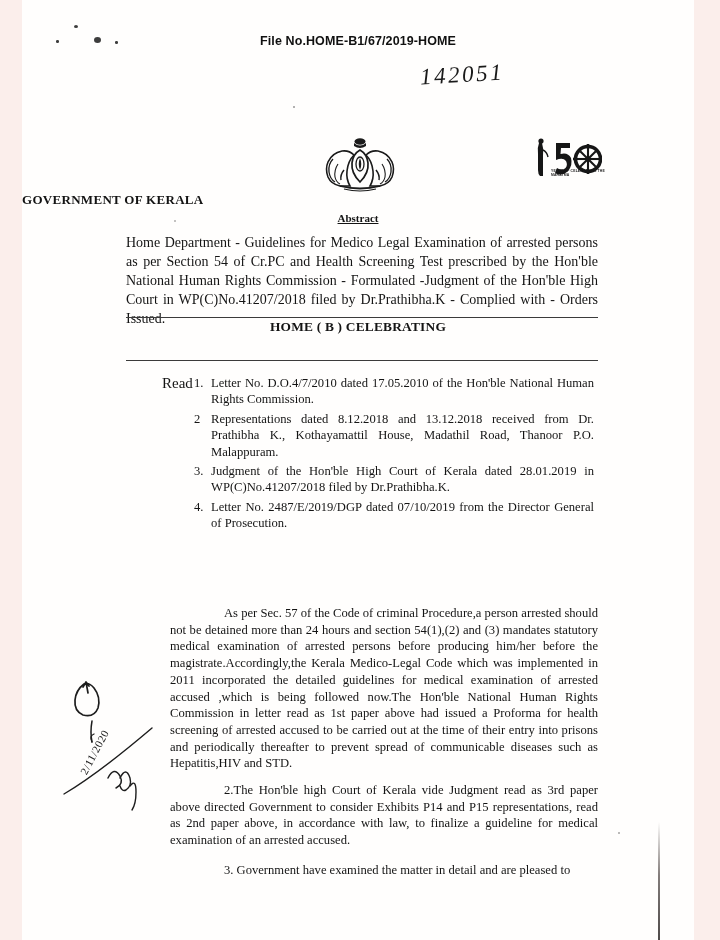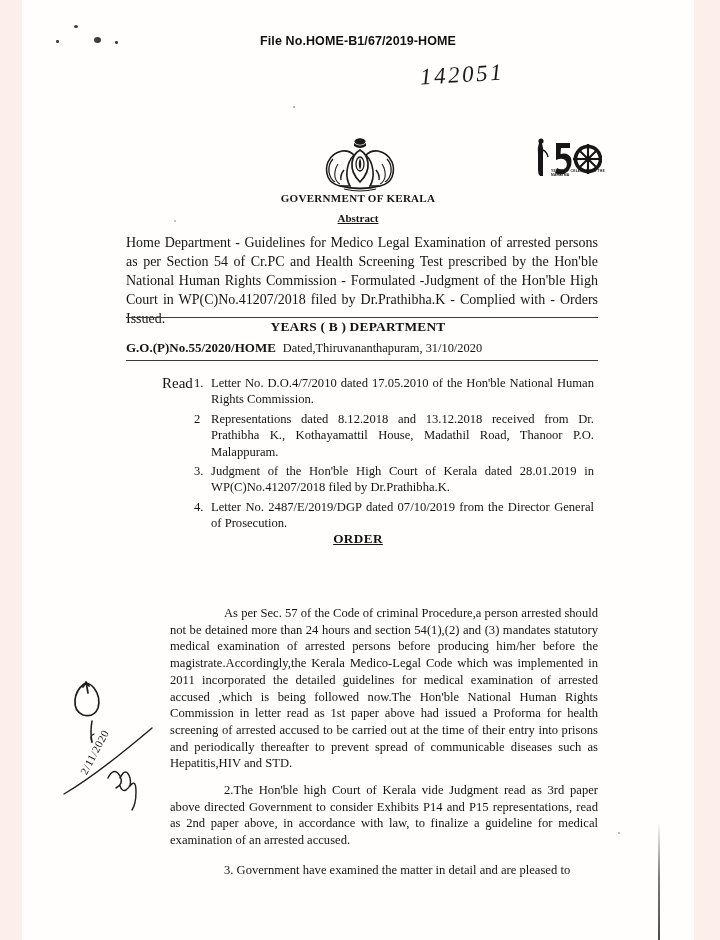--- a/index.html
+++ b/index.html
@@ -110,24 +110,24 @@
     line-height: 1.32;
     color: #1a1a1a;
     letter-spacing: .15px;
   }
 
   #govt-title {
     position: absolute;
     left: 0;
     top: 188px;
     width: 672px;
-    text-align: center;
+    text-align: left;
     font-family: "Liberation Serif", serif;
     font-weight: bold;
-    font-size: 11px;
+    font-size: 13px;
     letter-spacing: .3px;
   }
   #abstract-heading {
     position: absolute;
     left: 0;
     top: 208px;
     width: 672px;
     text-align: center;
     font-size: 11px;
     font-weight: bold;
@@ -343,24 +343,21 @@
         </svg>
       </div>
       <div id="logo-caption">YEARS OF CELEBRATING THE MAHATMA</div>
 
       <div id="govt-title">GOVERNMENT OF KERALA</div>
       <div id="abstract-heading">Abstract</div>
 
       <div id="abstract-text">Home Department - Guidelines for Medico Legal Examination of  arrested persons as per Section 54 of Cr.PC and Health Screening Test prescribed by the   Hon'ble National Human Rights Commission - Formulated -Judgment of the Hon'ble High Court in WP(C)No.41207/2018   filed by Dr.Prathibha.K - Complied with - Orders Issued.</div>
 
       <div id="dept-rule-top"></div>
-      <div id="dept-name">YEARS ( B ) DEPARTMENT</div>
-      <div id="go-line">
-        <span id="go-number">G.O.(P)No.55/2020/HOME</span><span id="go-dated">Dated,Thiruvananthapuram, 31/10/2020</span>
-      </div>
+      <div id="dept-name">HOME ( B ) CELEBRATING</div>
       <div id="dept-rule-bottom"></div>
 
       <div id="read-label">Read</div>
 
       <div id="read-list">
         <div class="read-item">
           <span class="read-num">1.</span>
           <span class="read-body">Letter No. D.O.4/7/2010 dated 17.05.2010 of the Hon'ble  National Human Rights Commission.</span>
         </div>
         <div class="read-item">
@@ -370,21 +367,20 @@
         <div class="read-item">
           <span class="read-num">3.</span>
           <span class="read-body">Judgment of the  Hon'ble High Court of Kerala dated 28.01.2019 in WP(C)No.41207/2018  filed by Dr.Prathibha.K.</span>
         </div>
         <div class="read-item">
           <span class="read-num">4.</span>
           <span class="read-body">Letter No. 2487/E/2019/DGP dated 07/10/2019 from the Director General of Prosecution.</span>
         </div>
       </div>
 
-      <div id="order-heading">ORDER</div>
 
       <div class="order-para" id="order-para-1">As per Sec. 57 of the Code of criminal Procedure,a person arrested should not be detained more than 24 hours and section 54(1),(2) and (3) mandates statutory medical examination of arrested persons before producing him/her before the magistrate.Accordingly,the Kerala Medico-Legal Code which was implemented in 2011 incorporated the detailed guidelines for medical examination of arrested accused ,which is being followed now.The Hon'ble National Human Rights Commission in letter read as 1st paper above had issued a Proforma for health screening of arrested accused to be carried out at the time of their entry into prisons and periodically thereafter to prevent spread of communicable diseases such as Hepatitis,HIV and STD.</div>
       <div class="order-para" id="order-para-2">2.The Hon'ble high Court of Kerala vide Judgment read as 3rd paper above directed Government      to consider Exhibits  P14  and  P15 representations, read as 2nd paper above, in accordance with law, to  finalize a guideline  for medical examination of an arrested accused.</div>
       <div class="order-para" id="order-para-3">3. Government have examined the matter in detail and are pleased to</div>
 
       <div id="margin-annotation">
         <svg viewBox="0 0 120 150" width="120" height="150" aria-hidden="true">
           <g fill="none" stroke="#1d1d1d" stroke-width="1.7" stroke-linecap="round">
 
             <path d="M28 18 Q20 24 19 34 Q18 45 27 49 Q38 52 42 42 Q45 31 38 22 Q33 16 28 18 Z"></path>

